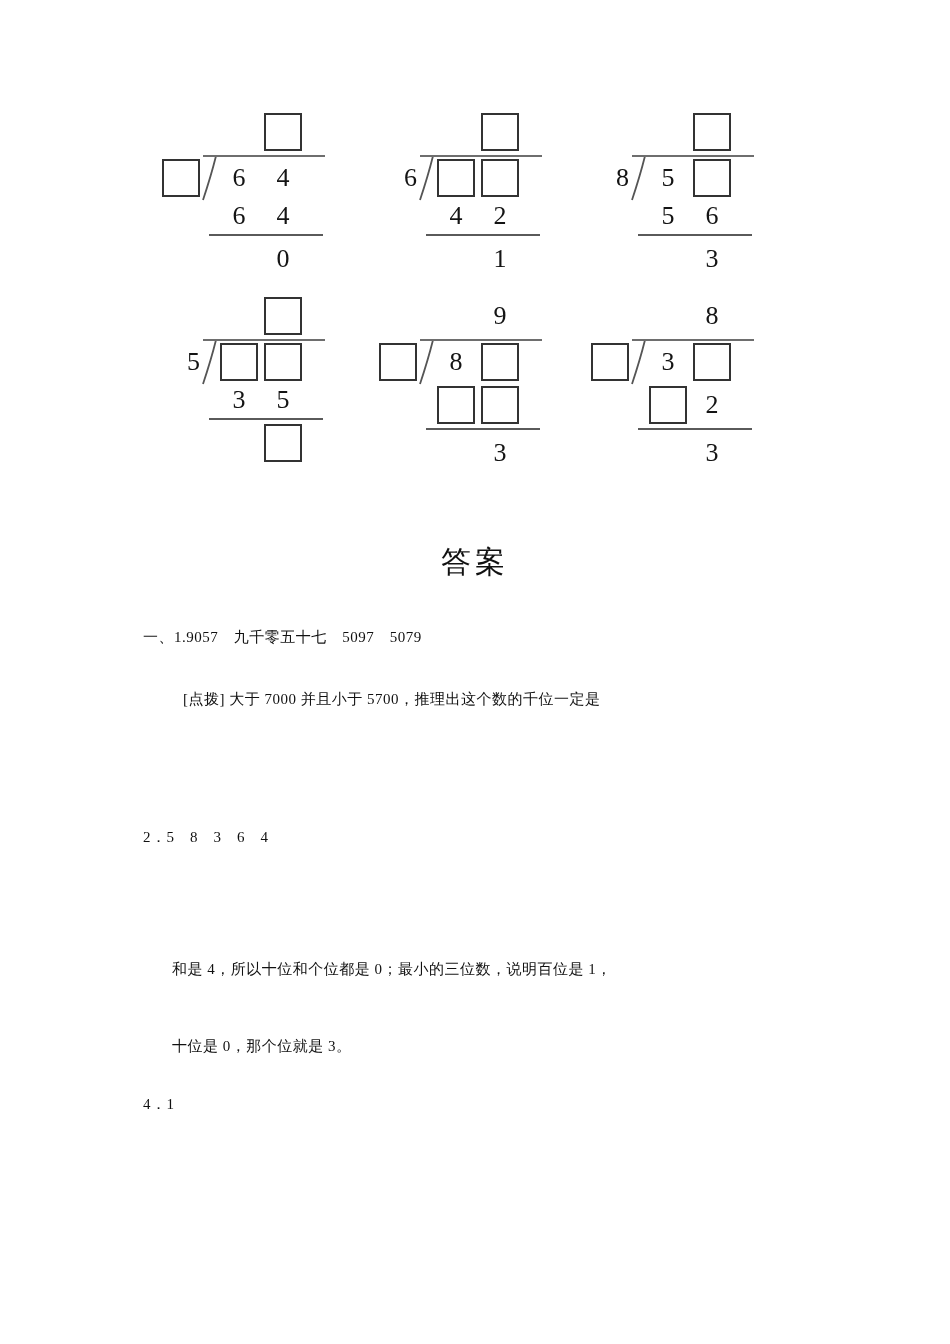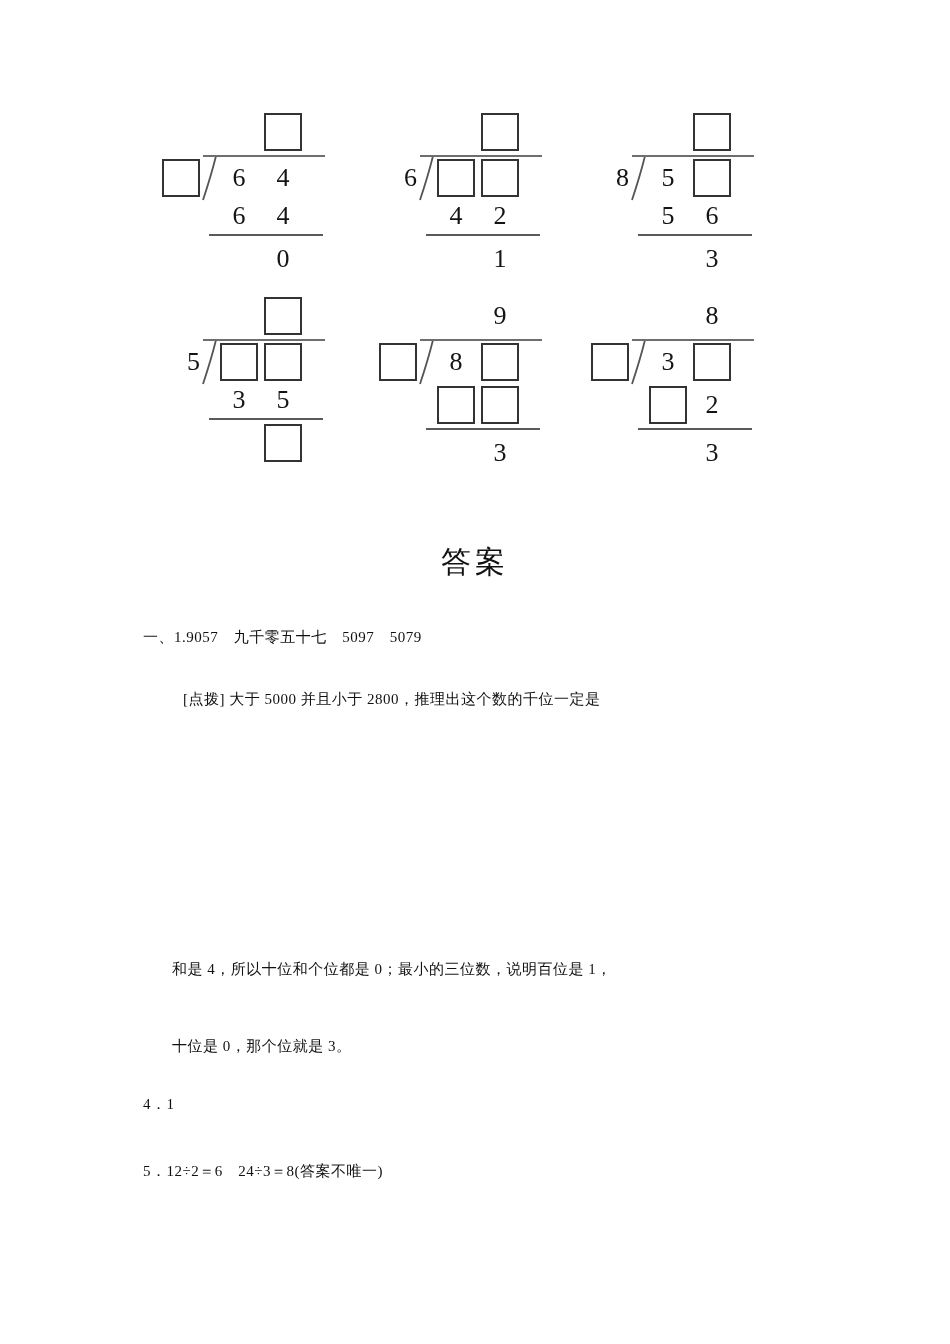--- a/index.html
+++ b/index.html
@@ -279,19 +279,19 @@
       <div class="cell c-div"></div>
         <div class="cell c-br"></div>
       <div class="cell"></div>
       <div class="cell">3</div>
     </div>
   </div>
 
   <div class="answers-heading">答案</div>
 
   <p class="ans-line" style="left:143px; top:628px;">一、1.9057　九千零五十七　5097　5079</p>
-  <p class="ans-line" style="left:183px; top:690px;">[点拨] 大于 5000 并且小于 2800，推理出这个数的千位一定是</p>
+  <p class="ans-line" style="left:183px; top:690px;">[点拨] 大于 7000 并且小于 5700，推理出这个数的千位一定是</p>
+  <p class="ans-line" style="left:143px; top:828px;">2．5　8　3　6　4</p>
   <p class="ans-line" style="left:172px; top:960px;">和是 4，所以十位和个位都是 0；最小的三位数，说明百位是 1，</p>
   <p class="ans-line" style="left:172px; top:1037px;">十位是 0，那个位就是 3。</p>
   <p class="ans-line" style="left:143px; top:1095px;">4．1</p>
-  <p class="ans-line" style="left:143px; top:1162px;">5．12÷2＝6　24÷3＝8(答案不唯一)</p>
 
 </div>
 
 </body></html>

